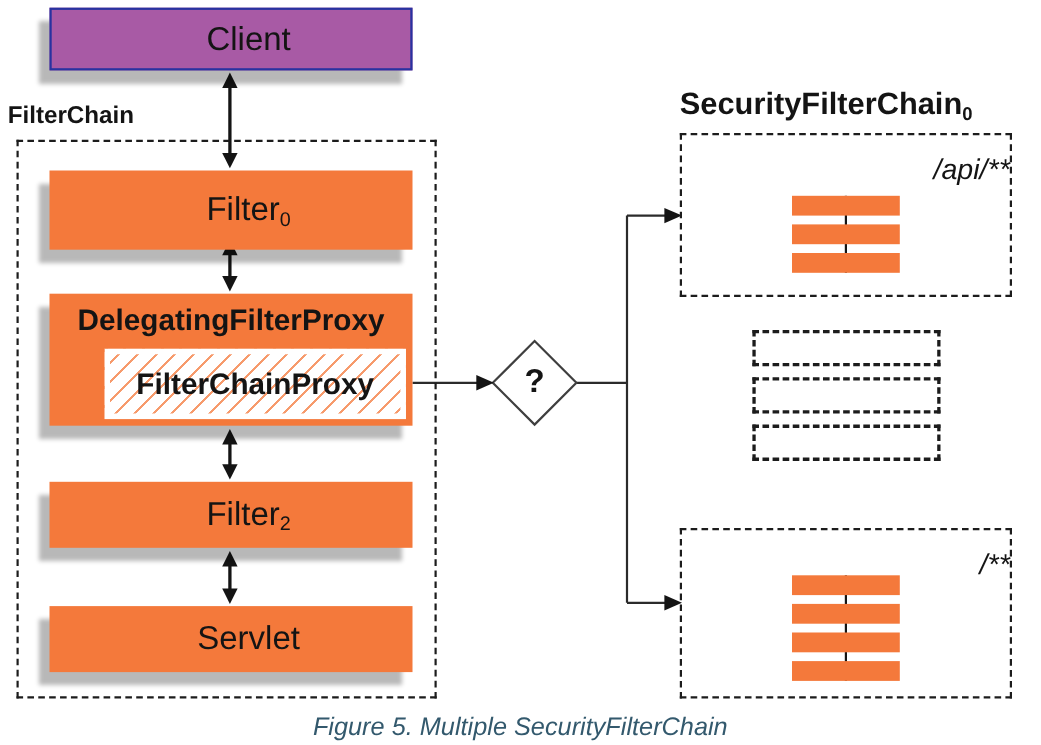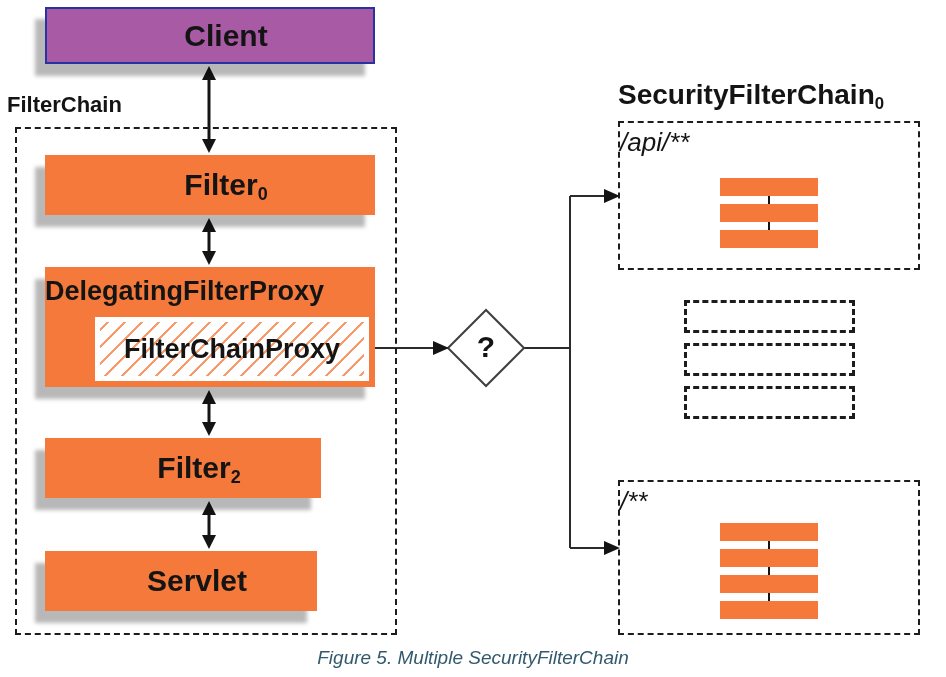--- a/index.html
+++ b/index.html
@@ -13,42 +13,42 @@
     color: #141414;
     overflow: hidden;
   }
   .connectors { position: absolute; left: 0; top: 0; width: 946px; height: 677px; }
 
   .box {
     position: absolute;
     display: flex;
     align-items: center;
     justify-content: center;
-    font-weight: bold;
+    font-weight: normal;
     text-align: center;
     padding-left: 32px;
   }
   .shadowed { box-shadow: -10px 12px 4px rgba(0,0,0,0.28); }
   .orange { background: var(--orange, #f4793b); }
 
   .client {
     left: 45px; top: 7px; width: 330px; height: 57px;
     background: var(--purple, #a85aa5);
     border: 2px solid var(--purple_border, #2832a0);
     font-size: 30px;
   }
   .fc-label { position: absolute; left: 7px; top: 92px; font-size: 22px; font-weight: bold; }
   .fc-outer { position: absolute; left: 15px; top: 127px; width: 382px; height: 508px; border: 2px dashed #1c1c1c; }
 
-  .filter0  { left: 45px; top: 155px; width: 330px; height: 60px; font-size: 30px; }
-  .filter2  { left: 45px; top: 438px; width: 276px; height: 60px; font-size: 30px; }
-  .servlet  { left: 45px; top: 551px; width: 272px; height: 60px; font-size: 30px; text-align: center; }
+  .filter0  { left: 45px; top: 155px; width: 330px; height: 72px; font-size: 30px; }
+  .filter2  { left: 45px; top: 438px; width: 330px; height: 60px; font-size: 30px; }
+  .servlet  { left: 45px; top: 551px; width: 330px; height: 60px; font-size: 30px; text-align: center; }
 
   .delegating { position: absolute; left: 45px; top: 267px; width: 330px; height: 120px; }
-  .dlg-label { text-align: left; font-size: 27px; font-weight: bold; padding-top: 9px; }
+  .dlg-label { text-align: center; font-size: 27px; font-weight: bold; padding-top: 9px; }
   .fcp {
     position: absolute; left: 6px; right: 6px; top: 50px; bottom: 6px;
     background-color: #ffffff;
     background-image: repeating-linear-gradient(135deg, rgba(244,121,59,0.75) 0px, rgba(244,121,59,0.75) 2px, transparent 2px, transparent 12px);
     box-shadow: inset 0 0 0 5px #ffffff;
     display: flex; align-items: center; justify-content: center;
     font-size: 27px; font-weight: bold; margin-left: 44px;
   }
 
   sub { font-size: 0.6em; line-height: 0; vertical-align: -0.28em; }
@@ -58,35 +58,35 @@
     text-align: center; font-size: 30px; font-weight: bold;
   }
 
   .sfc-title { position: absolute; width: 302px; text-align: left; font-size: 28px; font-weight: bold; white-space: nowrap; }
   .t0 { left: 618px; top: 79px; }
   .tn { left: 618px; top: 439px; }
 
   .sfc-box { position: absolute; left: 618px; width: 302px; border: 2px dashed #1c1c1c; }
   .b0 { top: 121px; height: 149px; }
   .bn { top: 480px; height: 155px; }
-  .pattern { text-align: left; font-style: italic; font-size: 26px; margin-top: 4px; }
+  .pattern { text-align: right; font-style: italic; font-size: 26px; margin-top: 16px; }
 
   .bar-stack { position: absolute; width: 98px; }
   .s0 { left: 720px; top: 178px; height: 70px; }
   .sn { left: 720px; top: 523px; height: 96px; }
   .stack-line { position: absolute; left: 50%; top: 0; bottom: 0; width: 2px; margin-left: -1px; background: #141414; }
   .bar { position: relative; height: 18px; margin-bottom: 8px; background: var(--orange, #f4793b); }
   .bar:last-child { margin-bottom: 0; }
 
   .placeholders { position: absolute; left: 684px; top: 300px; width: 171px; }
   .ph-box { height: 33px; border: 3px dashed #1c1c1c; margin-bottom: 10px; background: #ffffff; }
 
   .caption {
     position: absolute; left: 0; top: 647px; width: 100%;
-    text-align: center; font-style: italic; font-size: 19px;
+    text-align: center; font-style: italic; font-size: 23px;
     color: var(--caption_color, #33596d);
   }
 </style>
 </head>
 <body>
 
 <div class="canvas">
 
   <svg class="connectors" viewBox="0 0 946 677" xmlns="http://www.w3.org/2000/svg">
     <g stroke="#141414" stroke-width="3" fill="none">

